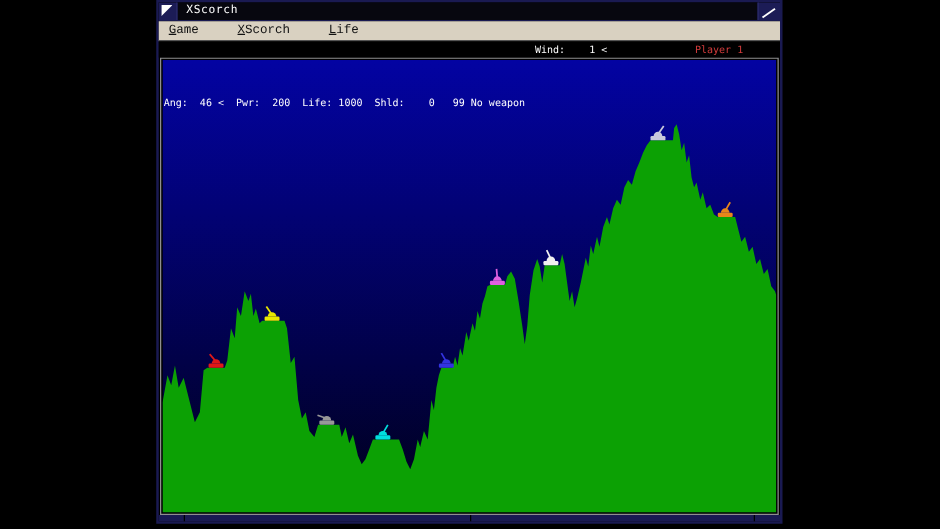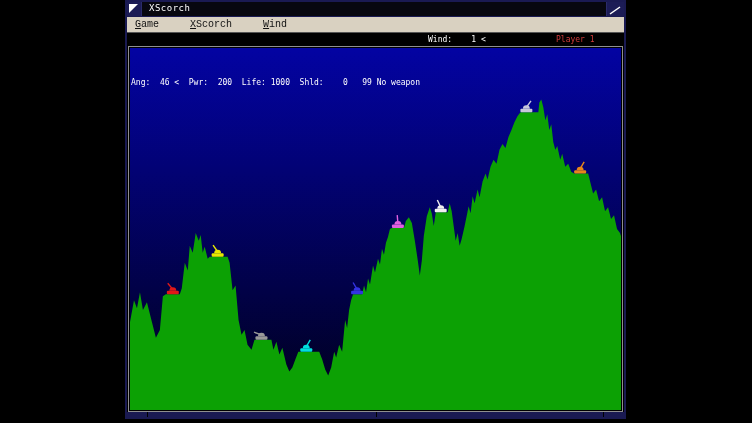--- a/index.html
+++ b/index.html
@@ -53,21 +53,21 @@
       <div class="resize-btn">
         <svg width="17" height="13">
           <line x1="3" y1="10" x2="13" y2="3" stroke="#fff" stroke-width="1.5"></line>
         </svg>
       </div>
     </div>
 
     <div class="menubar">
       <span class="menu-item">Game</span>
       <span class="menu-item">XScorch</span>
-      <span class="menu-item">Wind</span>
+      <span class="menu-item">Life</span>
     </div>
 
     <div class="statusbar">
       <span class="status-left"><span>Ang:  46 &lt;</span><span>  Pwr:  200</span><span>  Life: 1000</span><span>  Shld:    0</span><span>   99 No weapon</span></span>
       <span class="status-wind">Wind:    1 &lt;</span>
       <span class="status-player" id="player-label" style="color: rgb(210, 60, 60); text-align: center;">Player 1</span>
     </div>
 
     <div class="game-wrap">
       <svg id="game-svg" preserveAspectRatio="none" viewBox="0 0 493 366">

